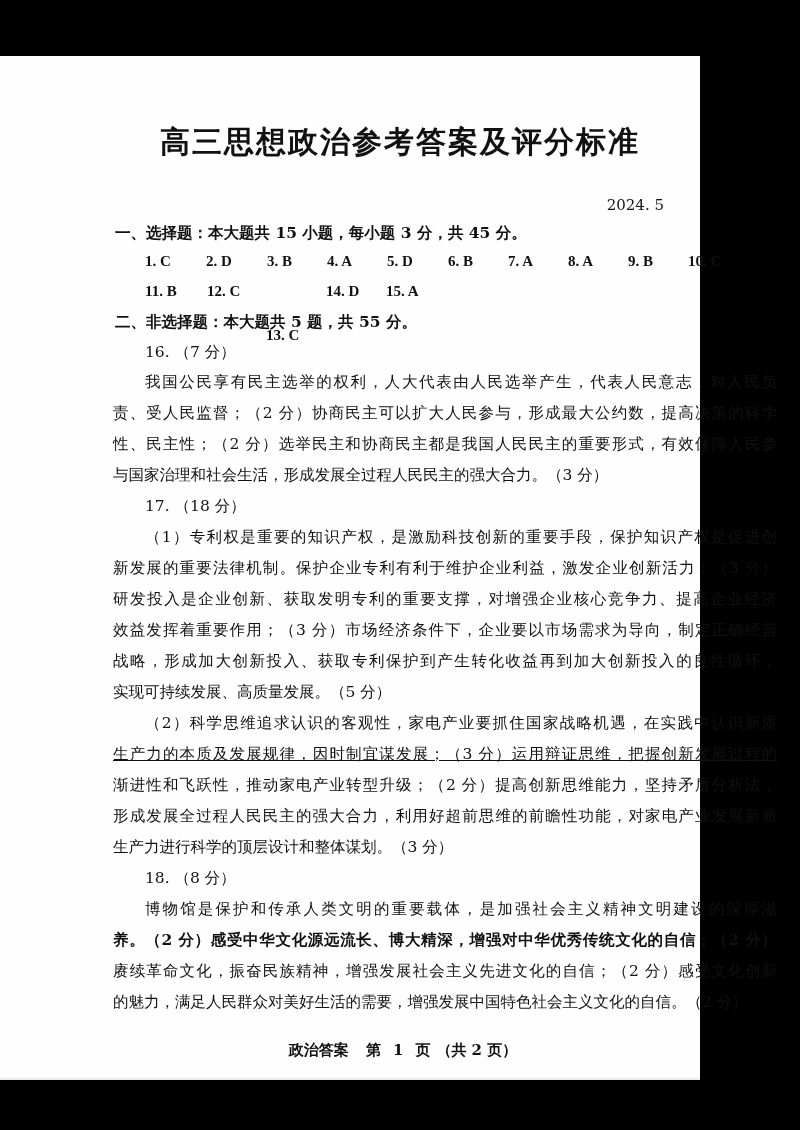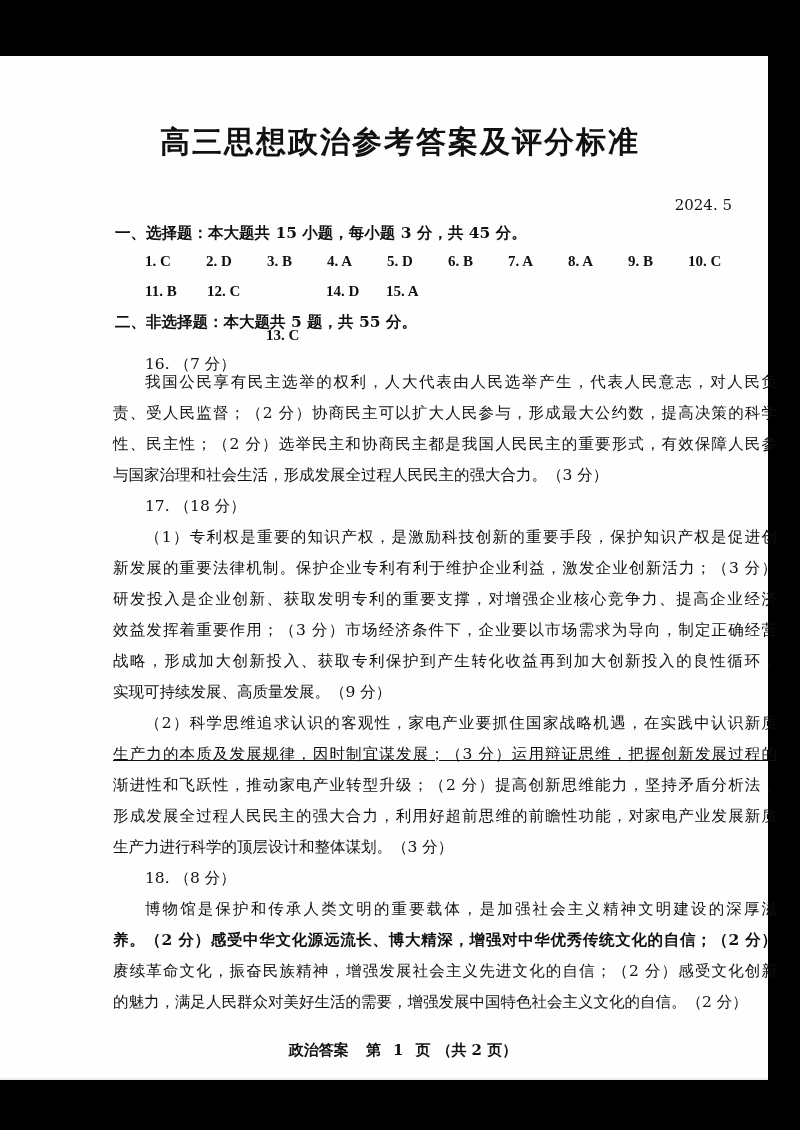--- a/index.html
+++ b/index.html
@@ -17,21 +17,21 @@
   }
   .bar-top {
     position: absolute; left: 0; top: 0; width: 800px; height: 56px; background: #000;
   }
   .bar-bottom {
     position: absolute; left: 0; top: 1080px; width: 800px; height: 50px; background: #000;
   }
   .page {
     position: absolute;
     left: 0; top: 56px;
-    width: 768px; height: 1024px;
+    width: 700px; height: 1024px;
     background: #fefefe;
     border-bottom: 2px solid #ececec;
     box-sizing: border-box;
   }
   .title {
     position: absolute;
     left: 0; width: 800px;
     top: 66px;
     text-align: center;
     font-family: "DejaVu Sans", "Liberation Sans", sans-serif;
@@ -105,33 +105,33 @@
   <div class="answers-row" style="top:227px;">
     <span style="left:0px;">11. B</span>
     <span style="left:62px;">12. C</span>
     <span style="left:121px;margin-top:44px;">13. C</span>
     <span style="left:181px;">14. D</span>
     <span style="left:241px;">15. A</span>
   </div>
 
   <div class="line section-head" style="top:256px;">二、非选择题：本大题共 5 题，共 55 分。</div>
 
-  <div class="line qnum" style="top:286px;margin-top:12px;">16. （7 分）</div>
+  <div class="line qnum" style="top:286px;">16. （7 分）</div>
   <div class="line indent body-line" style="top:316px;">我国公民享有民主选举的权利，人大代表由人民选举产生，代表人民意志，对人民负</div>
   <div class="line body-line" style="top:347px;">责、受人民监督；（2 分）协商民主可以扩大人民参与，形成最大公约数，提高决策的科学</div>
   <div class="line body-line" style="top:378px;">性、民主性；（2 分）选举民主和协商民主都是我国人民民主的重要形式，有效保障人民参</div>
   <div class="line body-line last" style="top:409px;">与国家治理和社会生活，形成发展全过程人民民主的强大合力。（3 分）</div>
 
   <div class="line qnum" style="top:440px;">17. （18 分）</div>
   <div class="line indent body-line" style="top:471px;">（1）专利权是重要的知识产权，是激励科技创新的重要手段，保护知识产权是促进创</div>
   <div class="line body-line" style="top:502px;">新发展的重要法律机制。保护企业专利有利于维护企业利益，激发企业创新活力；（3 分）</div>
   <div class="line body-line" style="top:533px;">研发投入是企业创新、获取发明专利的重要支撑，对增强企业核心竞争力、提高企业经济</div>
   <div class="line body-line" style="top:564px;">效益发挥着重要作用；（3 分）市场经济条件下，企业要以市场需求为导向，制定正确经营</div>
   <div class="line body-line" style="top:595px;">战略，形成加大创新投入、获取专利保护到产生转化收益再到加大创新投入的良性循环，</div>
-  <div class="line body-line last" style="top:626px;">实现可持续发展、高质量发展。（9 分）</div>
+  <div class="line body-line last" style="top:626px;">实现可持续发展、高质量发展。（5 分）</div>
 
   <div class="line indent body-line" style="top:657px;">（2）科学思维追求认识的客观性，家电产业要抓住国家战略机遇，在实践中认识新质</div>
   <div class="line body-line" style="top:688px;text-decoration:underline;">生产力的本质及发展规律，因时制宜谋发展；（3 分）运用辩证思维，把握创新发展过程的</div>
   <div class="line body-line" style="top:719px;">渐进性和飞跃性，推动家电产业转型升级；（2 分）提高创新思维能力，坚持矛盾分析法，</div>
   <div class="line body-line" style="top:750px;">形成发展全过程人民民主的强大合力，利用好超前思维的前瞻性功能，对家电产业发展新质</div>
   <div class="line body-line last" style="top:781px;">生产力进行科学的顶层设计和整体谋划。（3 分）</div>
 
   <div class="line qnum" style="top:812px;">18. （8 分）</div>
   <div class="line indent body-line" style="top:843px;">博物馆是保护和传承人类文明的重要载体，是加强社会主义精神文明建设的深厚滋</div>
   <div class="line body-line" style="top:874px;font-weight:bold;">养。（2 分）感受中华文化源远流长、博大精深，增强对中华优秀传统文化的自信；（2 分）</div>

